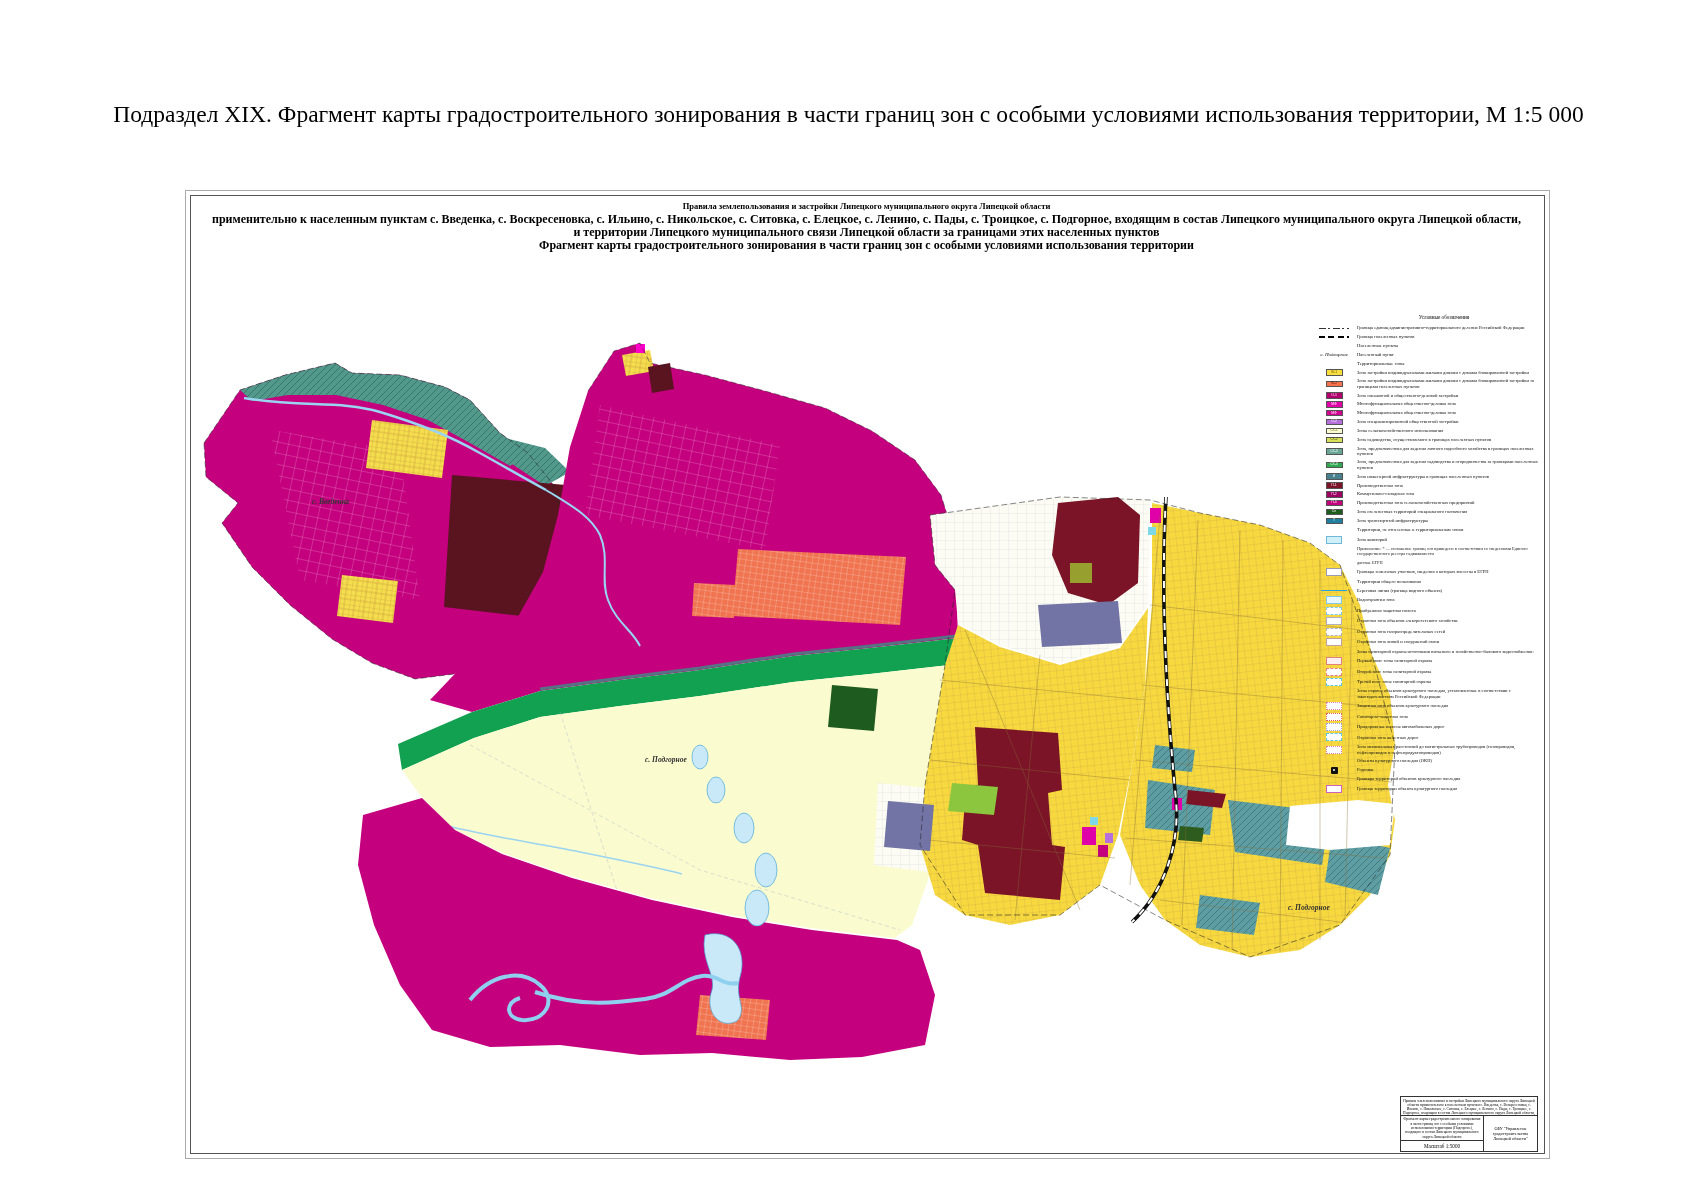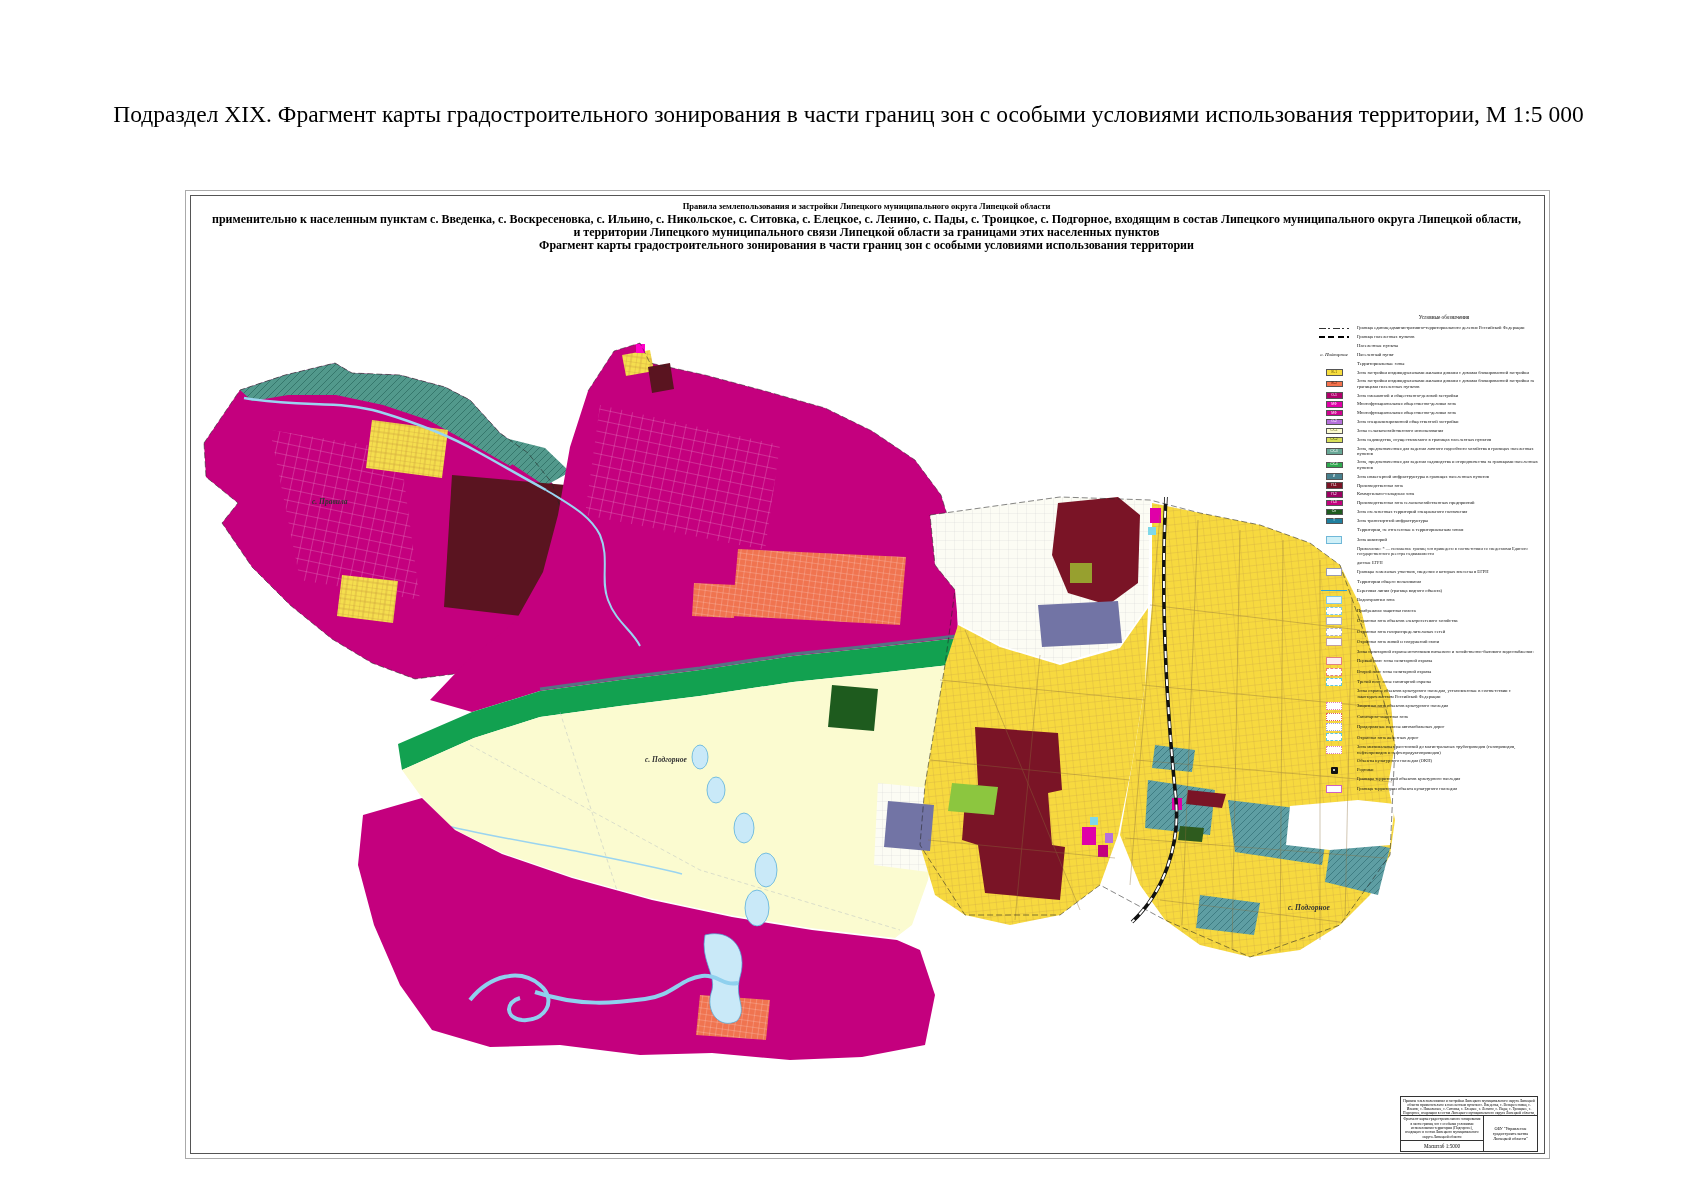--- a/index.html
+++ b/index.html
@@ -185,21 +185,21 @@
   </g>
 </svg>
 
 <div class="map-header">
   <div class="mh1">Правила землепользования и застройки Липецкого муниципального округа Липецкой области</div>
   <div class="mh2">применительно к населенным пунктам с. Введенка, с. Воскресеновка, с. Ильино, с. Никольское,  с. Ситовка, с. Елецкое, с. Ленино, с. Пады, с. Троицкое, с. Подгорное, входящим в состав Липецкого муниципального округа Липецкой области,</div>
   <div class="mh3">и территории Липецкого муниципального связи Липецкой области  за границами  этих населенных пунктов</div>
   <div class="mh4">Фрагмент карты градостроительного зонирования в части границ зон с особыми условиями использования территории</div>
 </div>
 
-<div class="maplabel lbl-ul">с. Правила</div>
+<div class="maplabel lbl-ul">с. Введенка</div>
 <div class="maplabel lbl-center">с. Подгорное</div>
 <div class="maplabel lbl-right">с. Подгорное</div>
 
 <div class="legend">
   <div class="legend-title">Условные обозначения</div>
   <div class="legend-items">
       <div class="lr">
         <div class="sym">
           <div class="ln-adm"></div>
         </div>

